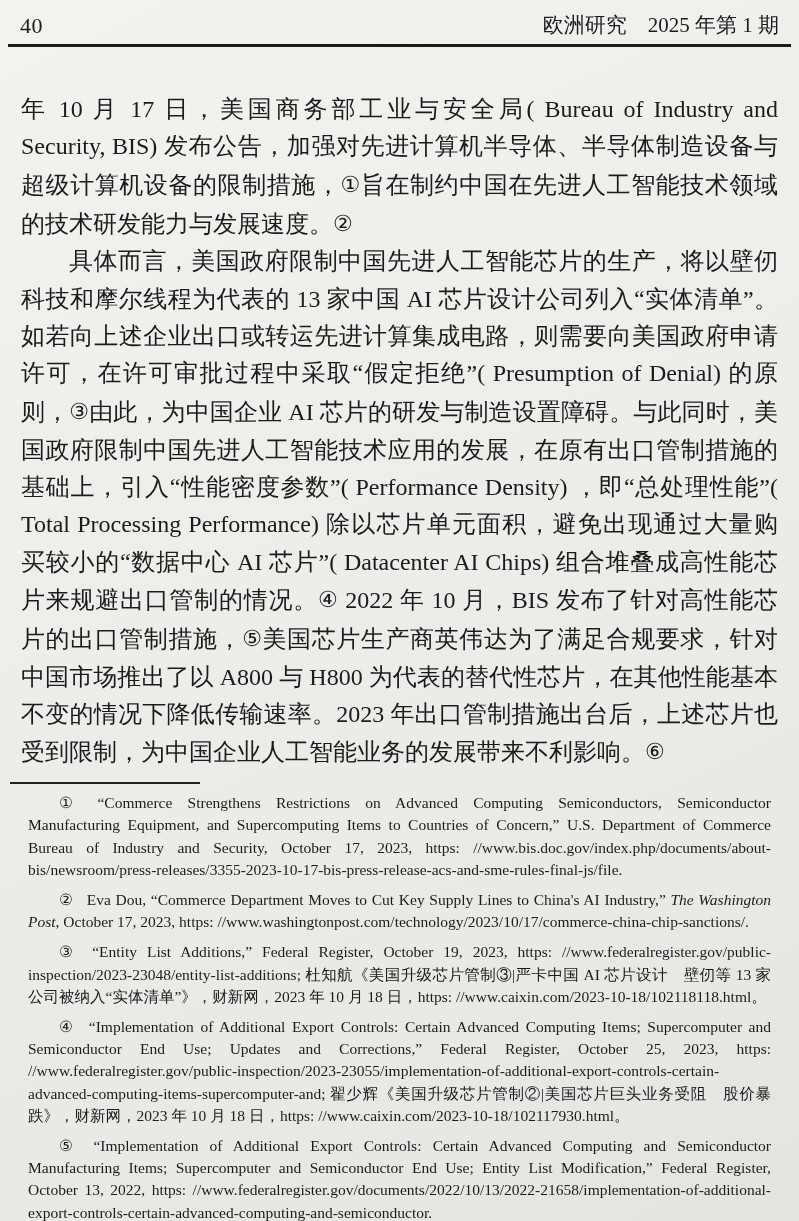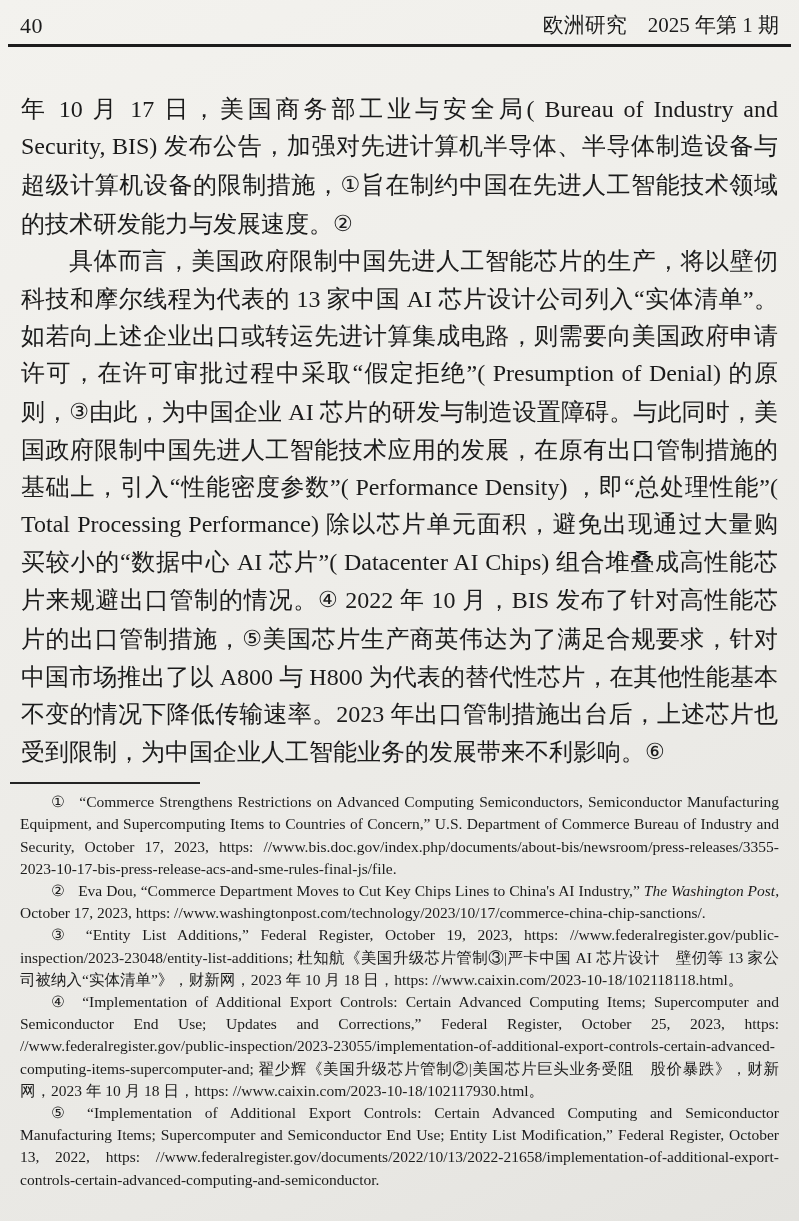--- a/index.html
+++ b/index.html
@@ -44,21 +44,21 @@
     border-top: 2px solid #242424;
     margin: 10px 0 7px 10px;
   }
   .footnotes {
     padding: 0 20px;
     font-size: 15.5px;
     line-height: 22.2px;
     text-align: justify;
     text-justify: inter-ideograph;
   }
-  .fn { margin: 0; text-indent: 2em; }
+  .fn { margin: 8px; text-indent: 2em; }
   .fn .marker { margin-right: 0.85em; }
   .em { font-style: italic; }
 </style>
 </head>
 <body>
 
 <div class="page">
 
   <div class="header">
     <span class="page-num">40</span>
@@ -67,19 +67,19 @@
 
   <div class="body-text" id="body-text">
       <p class="para"><span>年 10 月 17 日，美国商务部工业与安全局( Bureau of Industry and Security, BIS) 发布公告，加强对先进计算机半导体、半导体制造设备与超级计算机设备的限制措施，</span><span class="fnref">①</span><span>旨在制约中国在先进人工智能技术领域的技术研发能力与发展速度。</span><span class="fnref">②</span></p>
       <p class="para indent"><span>具体而言，美国政府限制中国先进人工智能芯片的生产，将以壁仞科技和摩尔线程为代表的 13 家中国 AI 芯片设计公司列入“实体清单”。如若向上述企业出口或转运先进计算集成电路，则需要向美国政府申请许可，在许可审批过程中采取“假定拒绝”( Presumption of Denial) 的原则，</span><span class="fnref">③</span><span>由此，为中国企业 AI 芯片的研发与制造设置障碍。与此同时，美国政府限制中国先进人工智能技术应用的发展，在原有出口管制措施的基础上，引入“性能密度参数”( Performance Density) ，即“总处理性能”( Total Processing Performance) 除以芯片单元面积，避免出现通过大量购买较小的“数据中心 AI 芯片”( Datacenter AI Chips) 组合堆叠成高性能芯片来规避出口管制的情况。</span><span class="fnref">④</span><span> 2022 年 10 月，BIS 发布了针对高性能芯片的出口管制措施，</span><span class="fnref">⑤</span><span>美国芯片生产商英伟达为了满足合规要求，针对中国市场推出了以 A800 与 H800 为代表的替代性芯片，在其他性能基本不变的情况下降低传输速率。2023 年出口管制措施出台后，上述芯片也受到限制，为中国企业人工智能业务的发展带来不利影响。</span><span class="fnref">⑥</span></p>
     </div>
 
   <hr class="fnsep">
 
   <div class="footnotes" id="footnotes">
       <p class="fn"><span class="marker">①</span><span>“Commerce Strengthens Restrictions on Advanced Computing Semiconductors, Semiconductor Manufacturing Equipment, and Supercomputing Items to Countries of Concern,” U.S. Department of Commerce Bureau of Industry and Security, October 17, 2023, https: //www.bis.doc.gov/index.php/documents/about-bis/newsroom/press-releases/3355-2023-10-17-bis-press-release-acs-and-sme-rules-final-js/file.</span></p>
-      <p class="fn"><span class="marker">②</span><span>Eva Dou, “Commerce Department Moves to Cut Key Chips Lines to China's AI Industry,” </span><span class="em">The Washington Post</span><span>, October 17, 2023, https: //www.washingtonpost.com/technology/2023/10/17/commerce-china-chip-sanctions/.</span></p>
+      <p class="fn"><span class="marker">②</span><span>Eva Dou, “Commerce Department Moves to Cut Key Supply Lines to China's AI Industry,” </span><span class="em">The Washington Post</span><span>, October 17, 2023, https: //www.washingtonpost.com/technology/2023/10/17/commerce-china-chip-sanctions/.</span></p>
       <p class="fn"><span class="marker">③</span><span>“Entity List Additions,” Federal Register, October 19, 2023, https: //www.federalregister.gov/public-inspection/2023-23048/entity-list-additions; 杜知航《美国升级芯片管制③|严卡中国 AI 芯片设计　壁仞等 13 家公司被纳入“实体清单”》，财新网，2023 年 10 月 18 日，https: //www.caixin.com/2023-10-18/102118118.html。</span></p>
       <p class="fn"><span class="marker">④</span><span>“Implementation of Additional Export Controls: Certain Advanced Computing Items; Supercomputer and Semiconductor End Use; Updates and Corrections,” Federal Register, October 25, 2023, https: //www.federalregister.gov/public-inspection/2023-23055/implementation-of-additional-export-controls-certain-advanced-computing-items-supercomputer-and; 翟少辉《美国升级芯片管制②|美国芯片巨头业务受阻　股价暴跌》，财新网，2023 年 10 月 18 日，https: //www.caixin.com/2023-10-18/102117930.html。</span></p>
       <p class="fn"><span class="marker">⑤</span><span>“Implementation of Additional Export Controls: Certain Advanced Computing and Semiconductor Manufacturing Items; Supercomputer and Semiconductor End Use; Entity List Modification,” Federal Register, October 13, 2022, https: //www.federalregister.gov/documents/2022/10/13/2022-21658/implementation-of-additional-export-controls-certain-advanced-computing-and-semiconductor.</span></p>
     </div>
 
 </div>
 
 </body></html>

